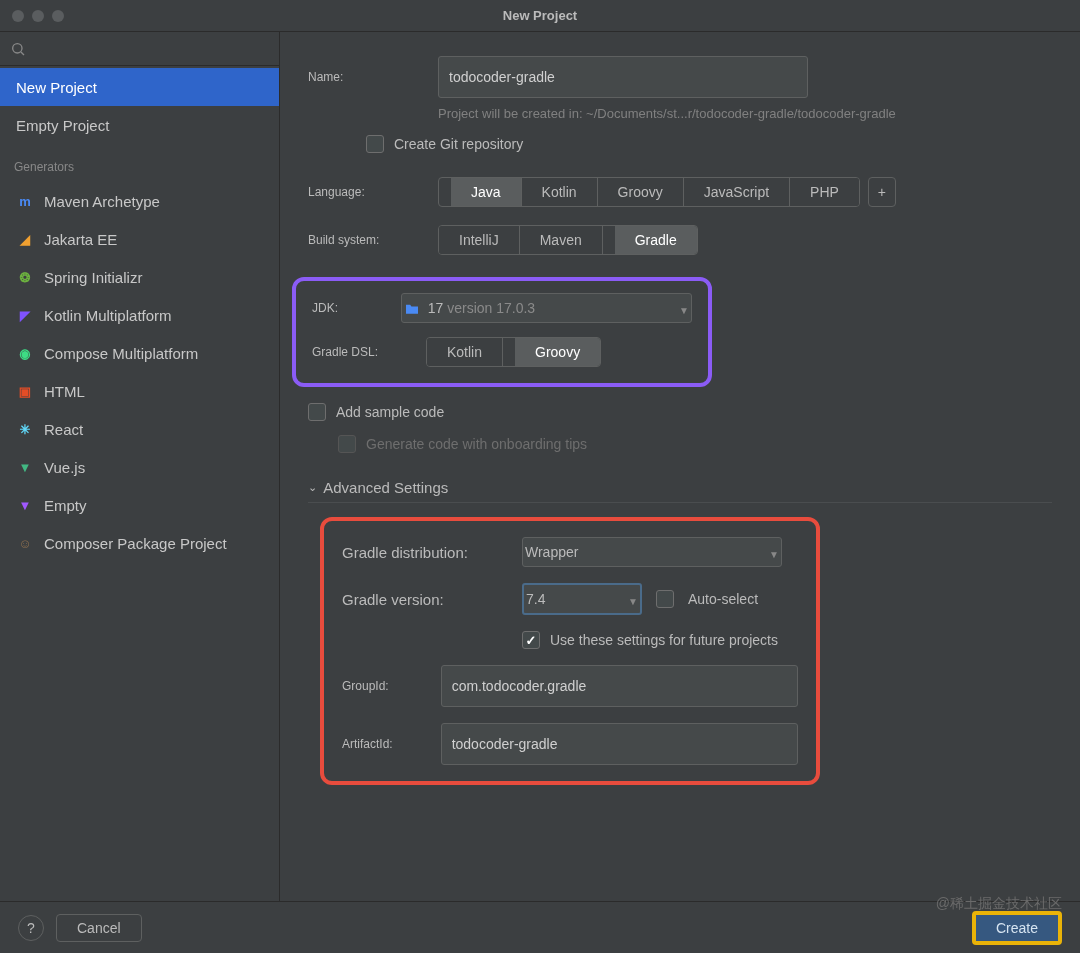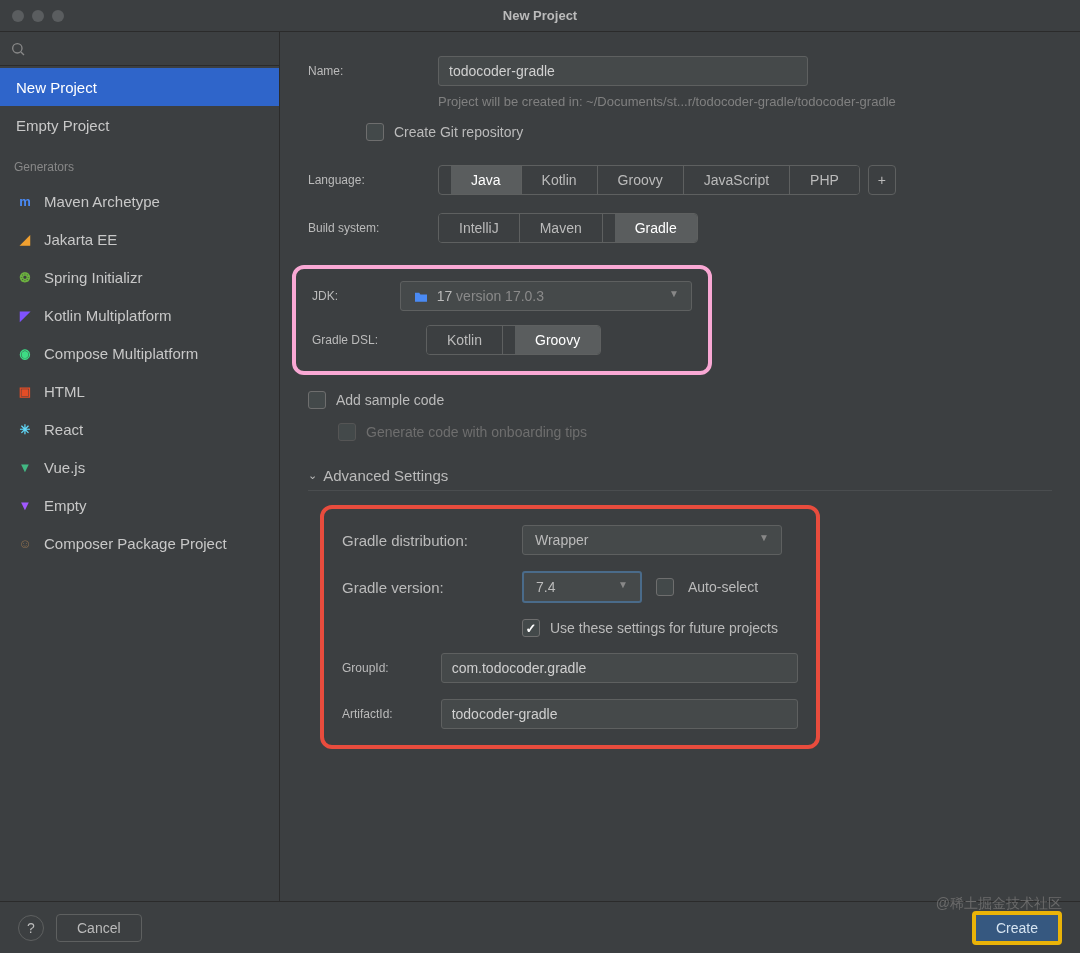--- a/index.html
+++ b/index.html
@@ -103,21 +103,21 @@
     }
     .form-label {
       width: 130px;
       color: #bbbbbb;
       font-size: 12px;
     }
     .text-input {
       background: #45494a;
       border: 1px solid #5e6060;
       color: #d0d0d0;
-      padding: 6px 10px;
+      padding: 12px 10px;
       font-size: 14px;
       border-radius: 3px;
     }
     .text-input.name { width: 370px; }
     .text-input.location { width: 600px; border-right: none; border-radius: 3px 0 0 3px; }
     .folder-btn {
       background: #45494a;
       border: 1px solid #5e6060;
       border-left: 1px solid #5e6060;
       width: 30px; height: 31px;
@@ -183,36 +183,36 @@
       width: 28px; height: 30px;
       border: 1px solid #5e6060;
       background: #3c3f41;
       margin-left: 8px;
       display: flex; align-items: center; justify-content: center;
       border-radius: 4px;
       cursor: pointer;
       color: #bbb;
     }
     .highlight-box {
-      border: 4px solid #f9a8d4;
+      border: 4px solid #8b5cf6;
       border-radius: 12px;
       padding: 12px 16px;
       margin: 0 0 16px -16px;
       width: 420px;
     }
     .highlight-box .form-row { margin-bottom: 14px; }
     .highlight-box .form-row:last-child { margin-bottom: 4px; }
     .highlight-box .form-label { width: 114px; }
     .dropdown {
       background: #45494a;
       border: 1px solid #5e6060;
-      padding: 6px 12px;
+      padding: 6px 2px;
       border-radius: 3px;
       display: flex;
-      align-items: flex-start;
+      align-items: flex-end;
       justify-content: space-between;
       cursor: pointer;
       font-size: 14px;
     }
     .jdk-dropdown { width: 372px; }
     .dropdown-arrow { color: #888; font-size: 10px; }
     .section-header {
       display: flex;
       align-items: center;
       gap: 6px;

